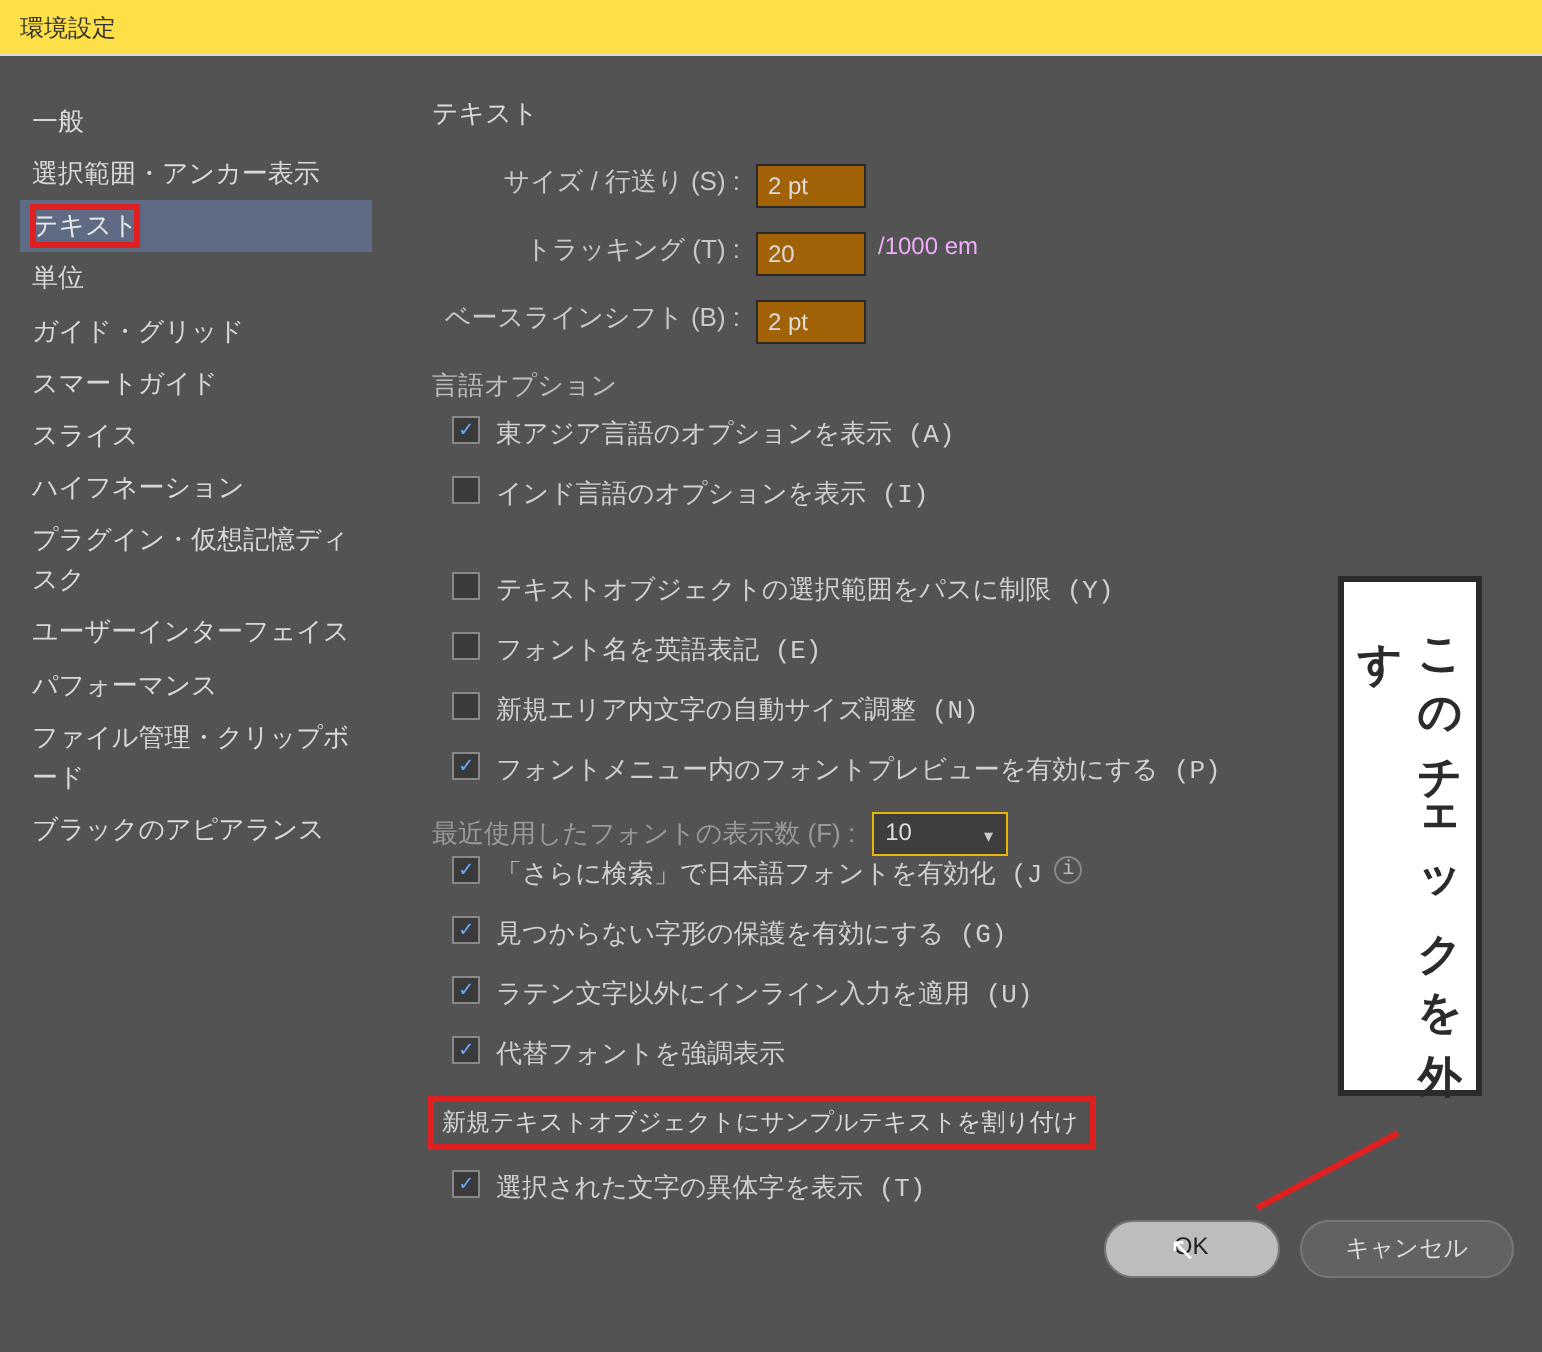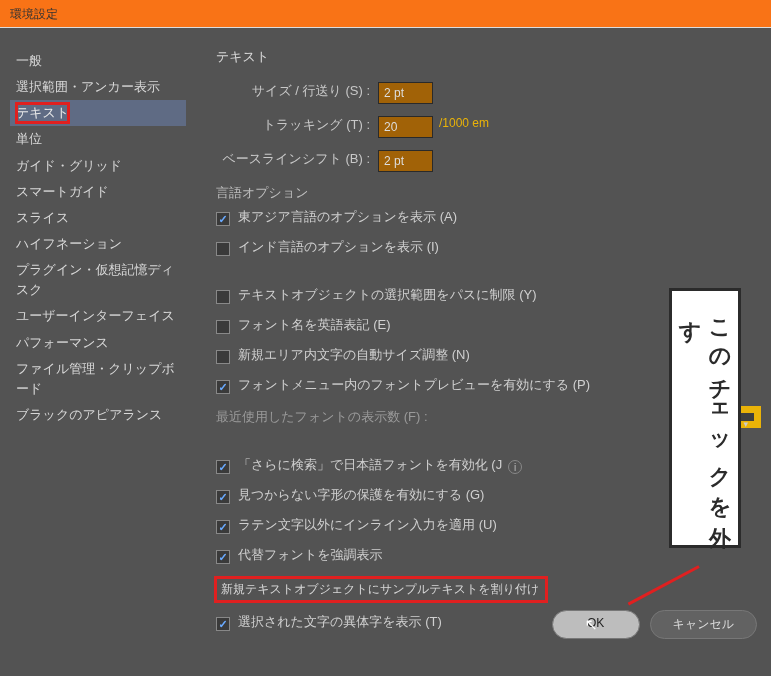--- a/index.html
+++ b/index.html
@@ -12,21 +12,21 @@
       overflow: hidden;
     }
     .window {
       width: 771px;
       height: 676px;
       background: #fff;
     }
     .titlebar {
       height: 28px;
       padding: 6px 10px;
-      background: #f97316;
+      background: #fde047;
       color: #333;
       font-size: 12px;
       border-bottom: 1px solid #ddd;
     }
     .body {
       display: flex;
       background: #535353;
       height: 648px;
       color: #d8d8d8;
       padding: 20px 0 10px 10px;
@@ -76,58 +76,59 @@
       background: #a16207;
       border: 1px solid #2a2a2a;
       color: #ddd;
       width: 55px;
       height: 22px;
       padding: 2px 5px;
       font-size: 12px;
     }
     .unit {
       margin-left: 6px;
-      color: #eab308;
+      color: #f0abfc;
     }
     .sub-heading {
       color: #bdbdbd;
       margin: 12px 0 6px 6px;
       font-size: 13px;
     }
     .check-row {
       display: flex;
-      align-items: flex-end;
+      align-items: flex-start;
       margin-bottom: 12px;
-      margin-left: 6px;
+      margin-left: 16px;
+      font-family: Liberation Mono, monospace;
     }
     .check-row .cb {
       width: 14px;
       height: 14px;
       background: #3a3a3a;
       border: 1px solid #888;
       margin-right: 8px;
       display: flex;
       align-items: center;
       justify-content: center;
       color: #6aaaff;
       font-size: 11px;
       font-weight: bold;
     }
     .check-row .cb.checked::after { content: "✓"; }
     .check-row .lbl { color: #d0d0d0; font-size: 13px; }
     .inline-combo {
       background: #3e3e3e;
-      border: 7px solid #eab308;
+      border: 1px solid #eab308;
       color: #ddd;
       height: 22px;
       padding: 2px 22px 2px 6px;
       font-size: 12px;
       position: relative;
     }
-    .combo-wrap { display:flex; align-items:center; margin-left:6px; margin-bottom:28px;justify-content:space-between;}
+    .combo-wrap { display:flex; align-items:center; margin-left:6px; margin-bottom:0;}
     .combo-wrap .combo-label { color:#9a9a9a; margin-right:8px; font-size:13px;}
     .combo-arrow {
       position:absolute; right:6px; top:6px; font-size:9px; color:#ccc;
     }
     .highlight-red {
       border: 3px solid #e02020;
       padding: 2px 6px 2px 2px;
       margin-left: 4px;
       margin-bottom: 10px;
       display: inline-flex;

